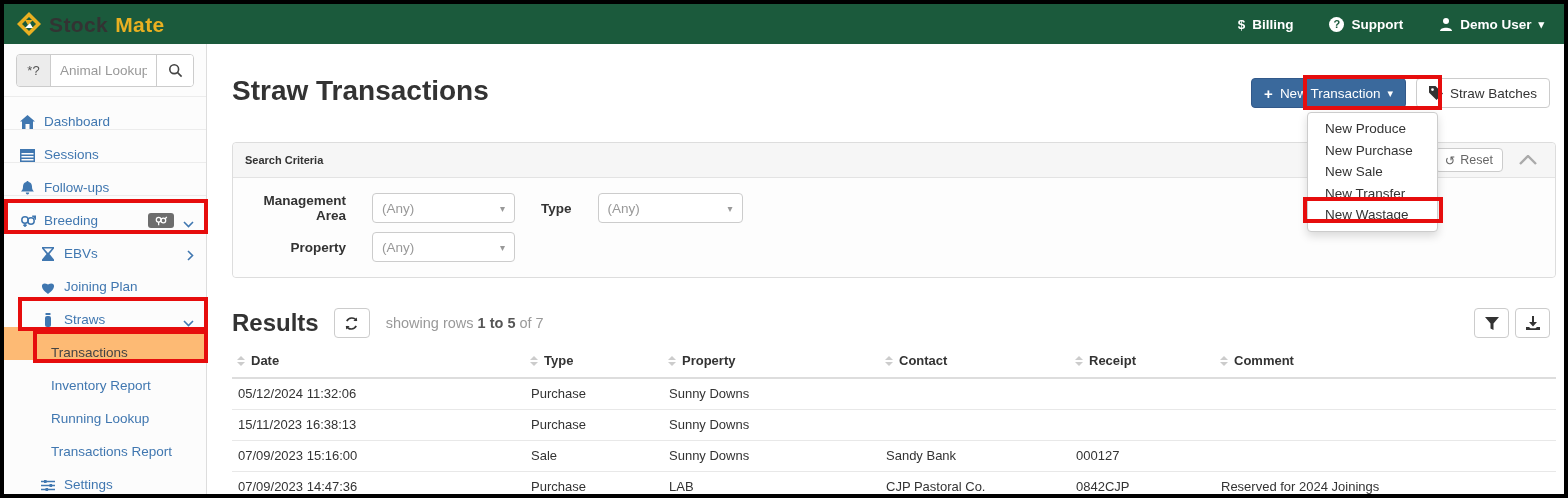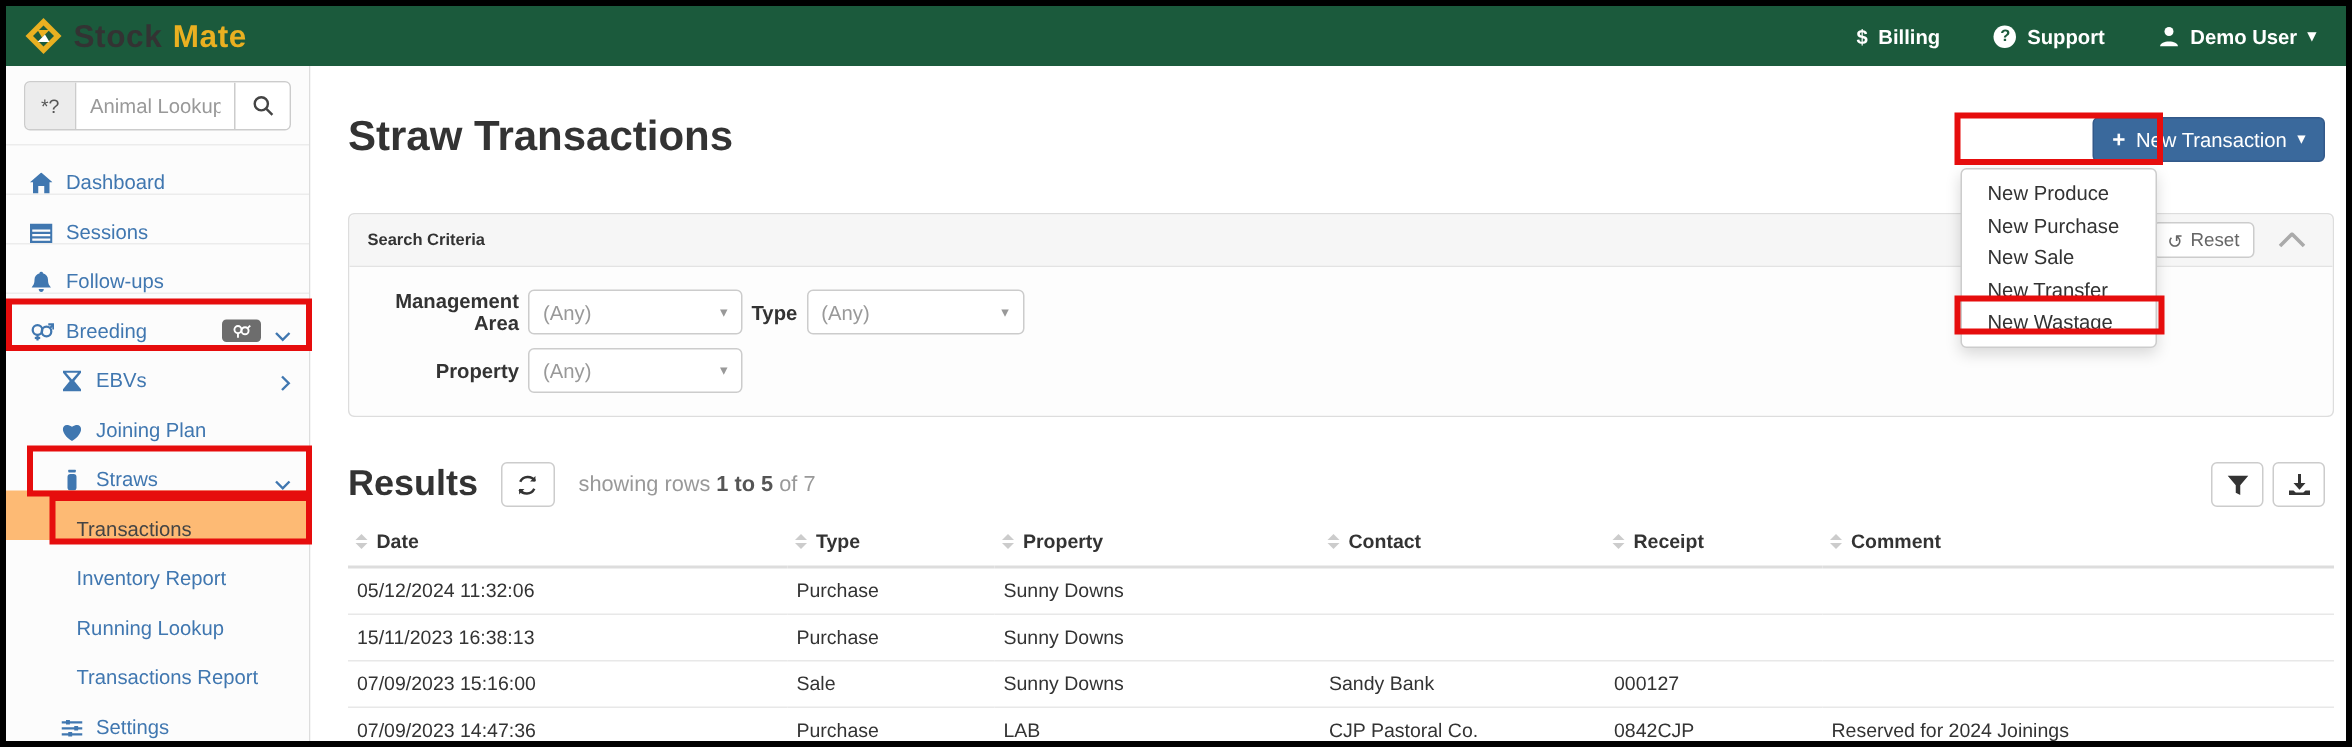--- a/index.html
+++ b/index.html
@@ -63,21 +63,21 @@
   
   .panel { margin-top:34px; margin-right:0; border:1px solid #ddd; border-radius:4px; width:1324px; }
   .panel-head { height:35px; background:#f6f6f6; display:flex; align-items:center;
     padding:0 12px; border-bottom:1px solid #e3e3e3; border-radius:4px 4px 0 0; }
   .panel-title { font-size:11px; font-weight:bold; color:#333; }
   .reset-btn { margin-left:auto; height:24px; font-size:12.5px; color:#666; border:1px solid #ccc;
     border-radius:4px; background:#fff; padding:0 9px; display:inline-flex; gap:5px; align-items:center;
     cursor:pointer; font-family:"Liberation Sans", sans-serif; }
   .collapse-ic { margin:0 6px 0 16px; color:#aaa; display:inline-flex; cursor:pointer; }
   .panel-body { padding:15px 16px 15px; background:#fdfdfd; border-radius:0 0 4px 4px; }
-  .frow { display:flex; align-items:center; margin-bottom:9px; }
+  .frow { display:flex; align-items:center; margin-bottom:9px;gap:20px; }
   .frow:last-child { margin-bottom:0; }
   .flabel { width:97px; text-align:right; margin-right:6px; font-size:13.5px; font-weight:bold; color:#333; }
   .flabel2 { margin:0 6px 0 6px; font-size:13.5px; font-weight:bold; color:#333; }
   .select { width:143px; height:30px; border:1px solid #ccc; border-radius:4px; background:#fff;
     display:flex; align-items:center; padding:0 9px; font-size:13.5px; color:#999; cursor:pointer; }
   .select .sp { flex:1; }
   .select .dcaret { color:#999; font-size:10px; }
   
   .results-head { display:flex; align-items:center; margin-top:30px; }
   h2 { font-size:24px; font-weight:bold; color:#333; }
@@ -278,20 +278,28 @@
     </aside>
 
     <main class="main">
       <div class="page-head">
         <h1>Straw Transactions</h1>
         <div class="head-buttons">
           <button class="btn btn-primary">
             <span class="plus">+</span>
             <span>New Transaction</span>
             <span class="caret">▾</span>
+          </button>
+          <button class="btn">
+            <span>
+              <svg width="14" height="14" viewBox="0 0 14 14" fill="#333">
+                  <path d="M0 0 L6.5 0 L14 7.5 L7.5 14 L0 6.5 Z M3.5 2.2 A1.4 1.4 0 1 0 3.5 5 A1.4 1.4 0 1 0 3.5 2.2 Z" fill-rule="evenodd"></path>
+                </svg>
+            </span>
+            <span>Straw Batches</span>
           </button>
         </div>
       </div>
 
       <section class="panel">
         <div class="panel-head">
           <span class="panel-title">Search Criteria</span>
           <button class="reset-btn">
             <span>↺</span>
             <span>Reset</span>

